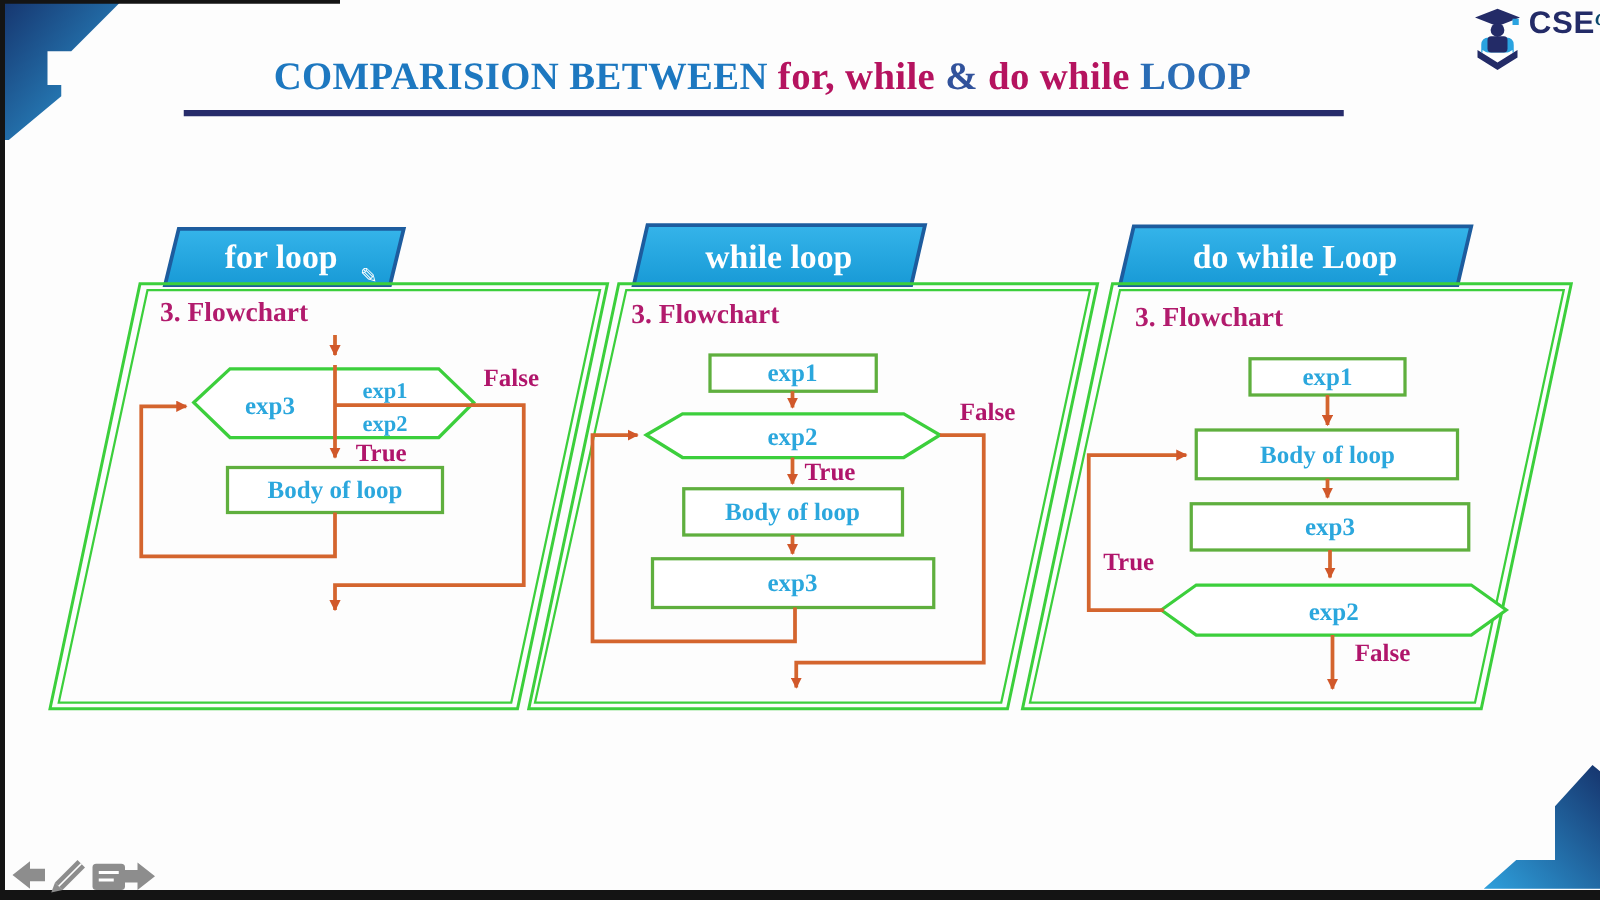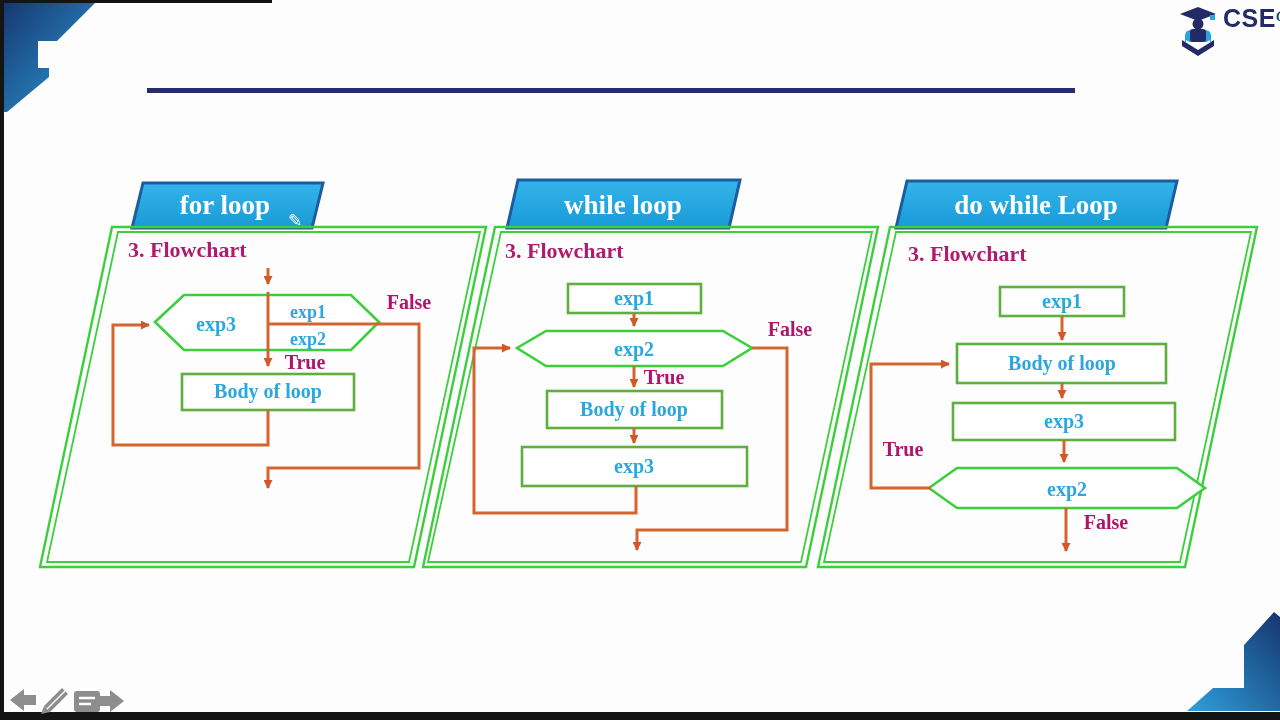--- a/index.html
+++ b/index.html
@@ -172,20 +172,21 @@
         <path d="M47,709 L65,691" stroke="#ffffff" stroke-width="1.4"></path>
       </g>
       <g class="tool-icon">
         <rect x="74" y="691" width="26" height="21" rx="3" fill="#8d8d8d"></rect>
         <path d="M79,698 H95 M79,704 H91" stroke="#ffffff" stroke-width="2.4"></path>
       </g>
       <path class="tool-icon" d="M124,701 L110,690 L110,696 L98,696 L98,706 L110,706 L110,712 Z" fill="#8d8d8d"></path>
     </g>
   </svg>
 
+  <div id="title"><span class="t-lead">COMPARISION BETWEEN </span><span class="t-mag">for, while </span><span class="t-amp">&amp; </span><span class="t-mag">do while </span><span class="t-tail">LOOP</span></div>
   <div id="title-underline"></div>
 
   <div id="logo">
     <svg width="40" height="52" viewBox="0 0 40 52">
       <polygon points="20,1 38,8 20,15 2,8" fill="#232b67"></polygon>
       <rect x="32" y="9" width="5" height="5" fill="#2aa3e0"></rect>
       <circle cx="20" cy="18" r="5.5" fill="#232b67"></circle>
       <path d="M7,36 L7,30 Q7,24 13,24 L27,24 Q33,24 33,30 L33,36 Z" fill="#2aa3e0"></path>
       <rect x="12" y="23" width="16" height="13" rx="3" fill="#232b67"></rect>
       <path d="M4,34 L20,44 L36,34 L36,40 L20,50 L4,40 Z" fill="#232b67"></path>

